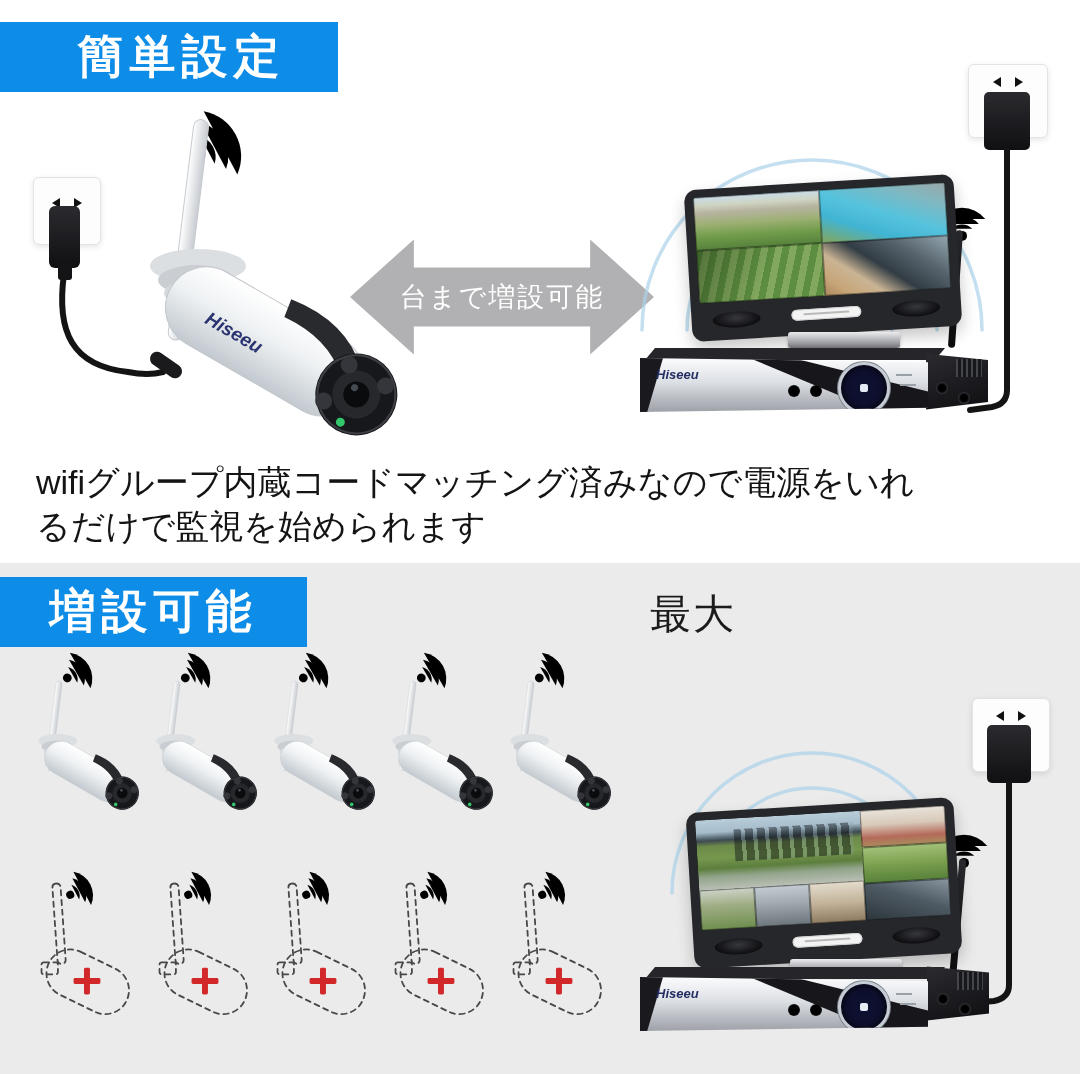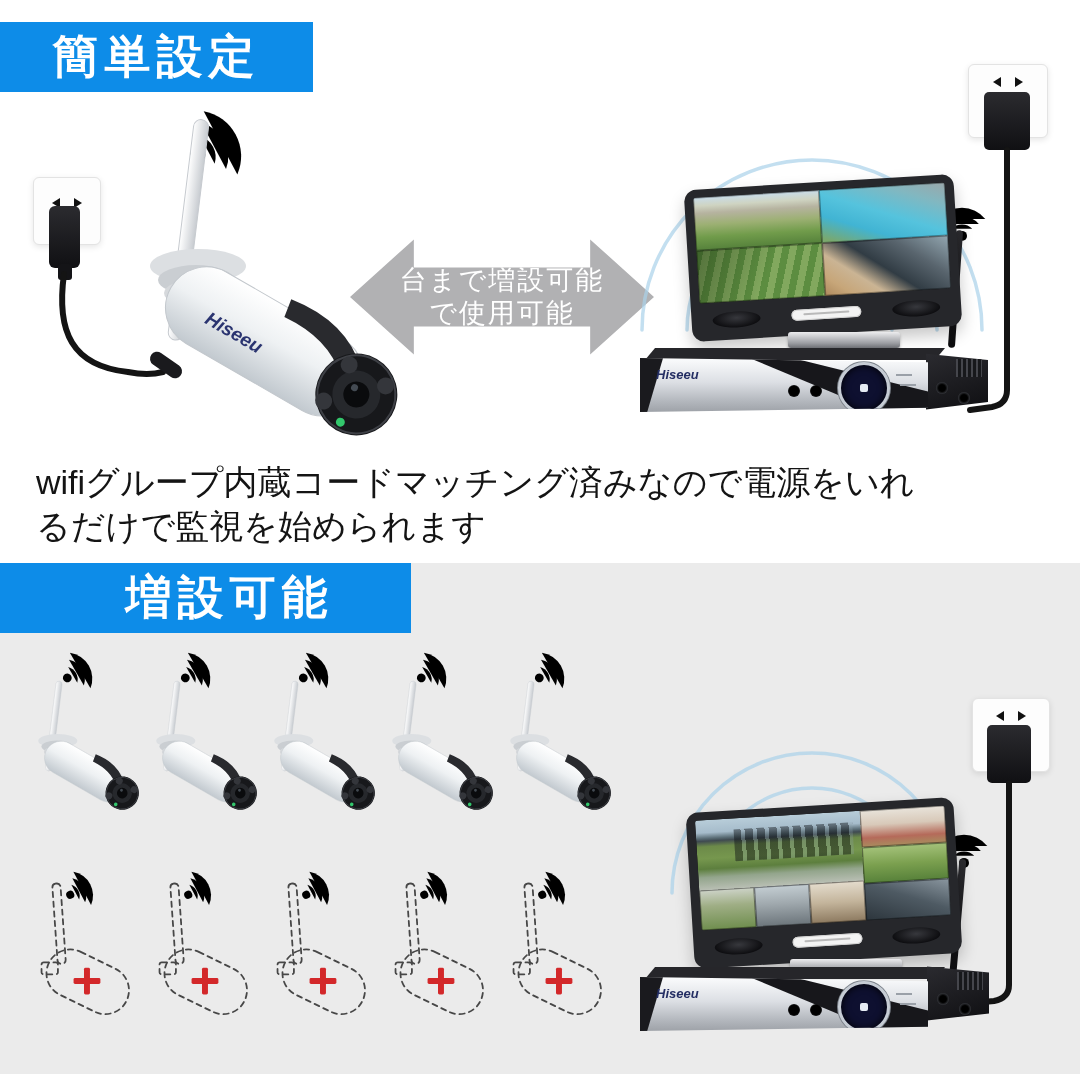--- a/index.html
+++ b/index.html
@@ -2,22 +2,22 @@
 <html><head>
 <meta charset="utf-8">
 <style>
   html,body{margin:0;padding:0;background:#fff;}
   .stage{position:relative;width:1080px;height:1074px;overflow:hidden;background:#ffffff;
          font-family:"Liberation Sans",sans-serif;}
 
   
   .badge{position:absolute;left:0;display:flex;align-items:center;justify-content:center;
          background:#0d8ce8;color:#fff;font-size:46px;font-weight:bold;letter-spacing:6px;}
-  #b1{top:22px;width:313px;height:70px;}
-  #b2{top:0;width:363px;height:70px;padding-left:48px;}
+  #b1{top:22px;width:313px;height:70px;padding-left:25px;}
+  #b2{top:14px;width:307px;height:70px;}
 
   
   .wifi{position:absolute;overflow:visible;}
 
   
   .outlet{position:absolute;background:#fdfdfd;border:1px solid #e3e3e3;border-radius:6px;
           box-shadow:0 2px 6px rgba(0,0,0,.10);}
   .prongs{display:flex;justify-content:center;gap:14px;margin-top:20px;}
   .prong-l{width:0;height:0;border:5px solid transparent;border-right:8px solid #111;}
   .prong-r{width:0;height:0;border:5px solid transparent;border-left:8px solid #111;}
@@ -198,21 +198,20 @@
     <svg style="position:absolute;left:120px;top:100px;overflow:visible;" width="280" height="360" viewBox="0 0 280 360">
       <use href="#bullet-cam"></use>
       <rect x="28" y="258" width="36" height="14" rx="7" fill="#1a1a1d" transform="rotate(35 46 265)"></rect>
       <g transform="rotate(30 150 240)">
         <text x="84" y="258" font-size="19" font-weight="bold" font-style="italic" fill="#2a3470" font-family="Liberation Sans, sans-serif">Hiseeu</text>
       </g>
     </svg>
 
     <div class="arrow">
       <div>台まで増設可能</div>
-      <div>で使用可能</div>
     </div>
 
     <svg class="arcs" style="left:640px;top:118px;" width="360" height="230" viewBox="0 0 360 230">
       <path d="M92,212 A80 80 0 0 1 252,212"></path>
       <path d="M47,212 A125 125 0 0 1 297,212"></path>
       <path d="M2,212 A170 170 0 0 1 342,212"></path>
     </svg>
 
     <div class="outlet" style="left:968px;top:64px;width:78px;height:72px;">
       <div class="prongs" style="margin-top:12px;">
@@ -272,20 +271,21 @@
       <div>wifiグループ内蔵コードマッチング済みなので電源をいれ</div>
       <div>るだけで監視を始められます</div>
     </div>
   </section>
 
   <section id="sec-bottom">
 
     <div class="badge" id="b2">増設可能</div>
 
     <div class="headline">
+      <span>最大</span>
     </div>
 
     <div class="cam-row">
       <div class="cam-item">
         <svg class="wifi" style="left:30px;top:0;width:46px;height:46px;color:#2e86d8;transform:rotate(-30deg);" viewBox="0 0 48 48">
             <use href="#sym-wifi"></use>
           </svg>
         <svg class="cam" width="114" height="147" viewBox="0 0 280 360">
             <use href="#bullet-cam"></use>
           </svg>

